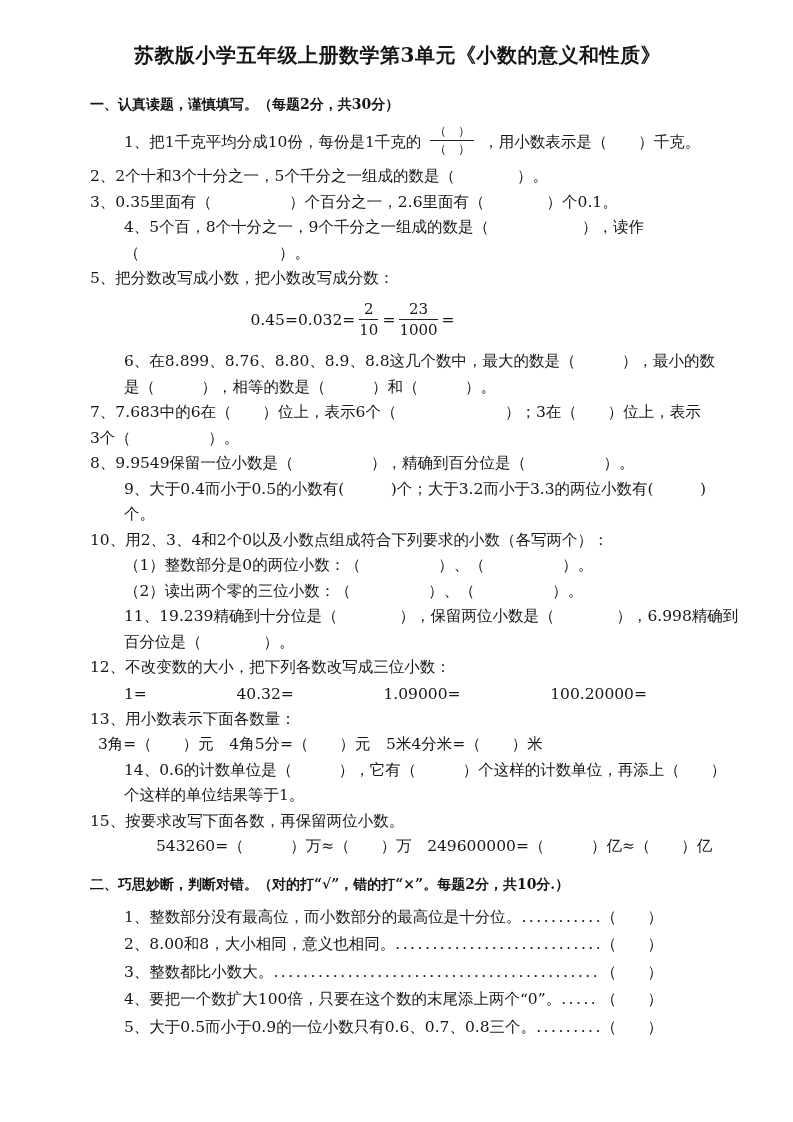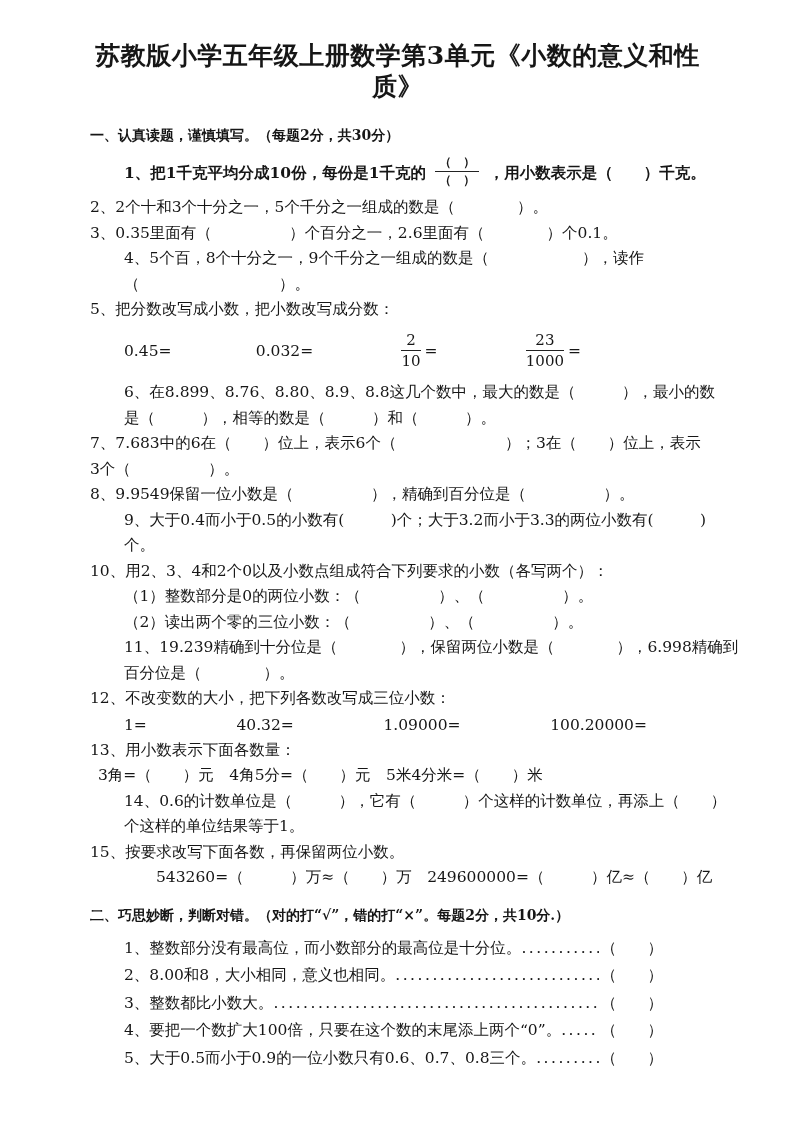--- a/index.html
+++ b/index.html
@@ -3,37 +3,37 @@
 <meta charset="utf-8">
 <style>
   html,body{margin:0;padding:0;background:#ffffff;}
   .page{
     width:793px;height:1122px;box-sizing:border-box;
     padding:40px 88px 0 90px;background:#ffffff;color:#161616;
     font-family:"DejaVu Serif","Liberation Serif",serif;
     overflow:hidden;position:relative;
   }
   .title{
-    text-align:center;font-weight:700;font-size:25px;line-height:31px;
+    text-align:center;font-weight:700;font-size:20px;line-height:31px;
     margin:0 0 15px 0;letter-spacing:0.5px;
   }
   .sec-h{font-weight:700;font-size:14px;line-height:26px;margin:20px 0 7px;white-space:nowrap;}
   .sec-h.second{margin-top:11px;}
   .ln{font-size:15.5px;line-height:25.5px;white-space:nowrap;}
   .in1{padding-left:34px;}
   .in-half{padding-left:8px;}
-  .tall{margin:3px 0;font-weight:bold;}
+  .tall{margin:3px 0;}
   .frac{
     display:inline-block;vertical-align:middle;text-align:center;
     font-size:12px;line-height:1.25;margin:0 4px 4px 4px;
   }
   .frac .t{display:block;border-bottom:1.4px solid #222;padding:0 4px 1px;}
   .frac .b{display:block;padding-top:1px;}
   .fracrow{
-    display:flex;align-items:center;justify-content:space-between;
+    display:flex;align-items:center;justify-content:center;
     padding-left:34px;padding-right:124px;margin:8px 0 9px;
     font-size:15.5px;
   }
   .fracrow .frac{font-size:15px;margin-bottom:0;}
   .fitem{display:flex;align-items:center;}
   .valsrow{
     display:flex;justify-content:space-between;
     padding-left:34px;padding-right:58px;font-size:15.5px;line-height:26px;
   }
   .jrow{

